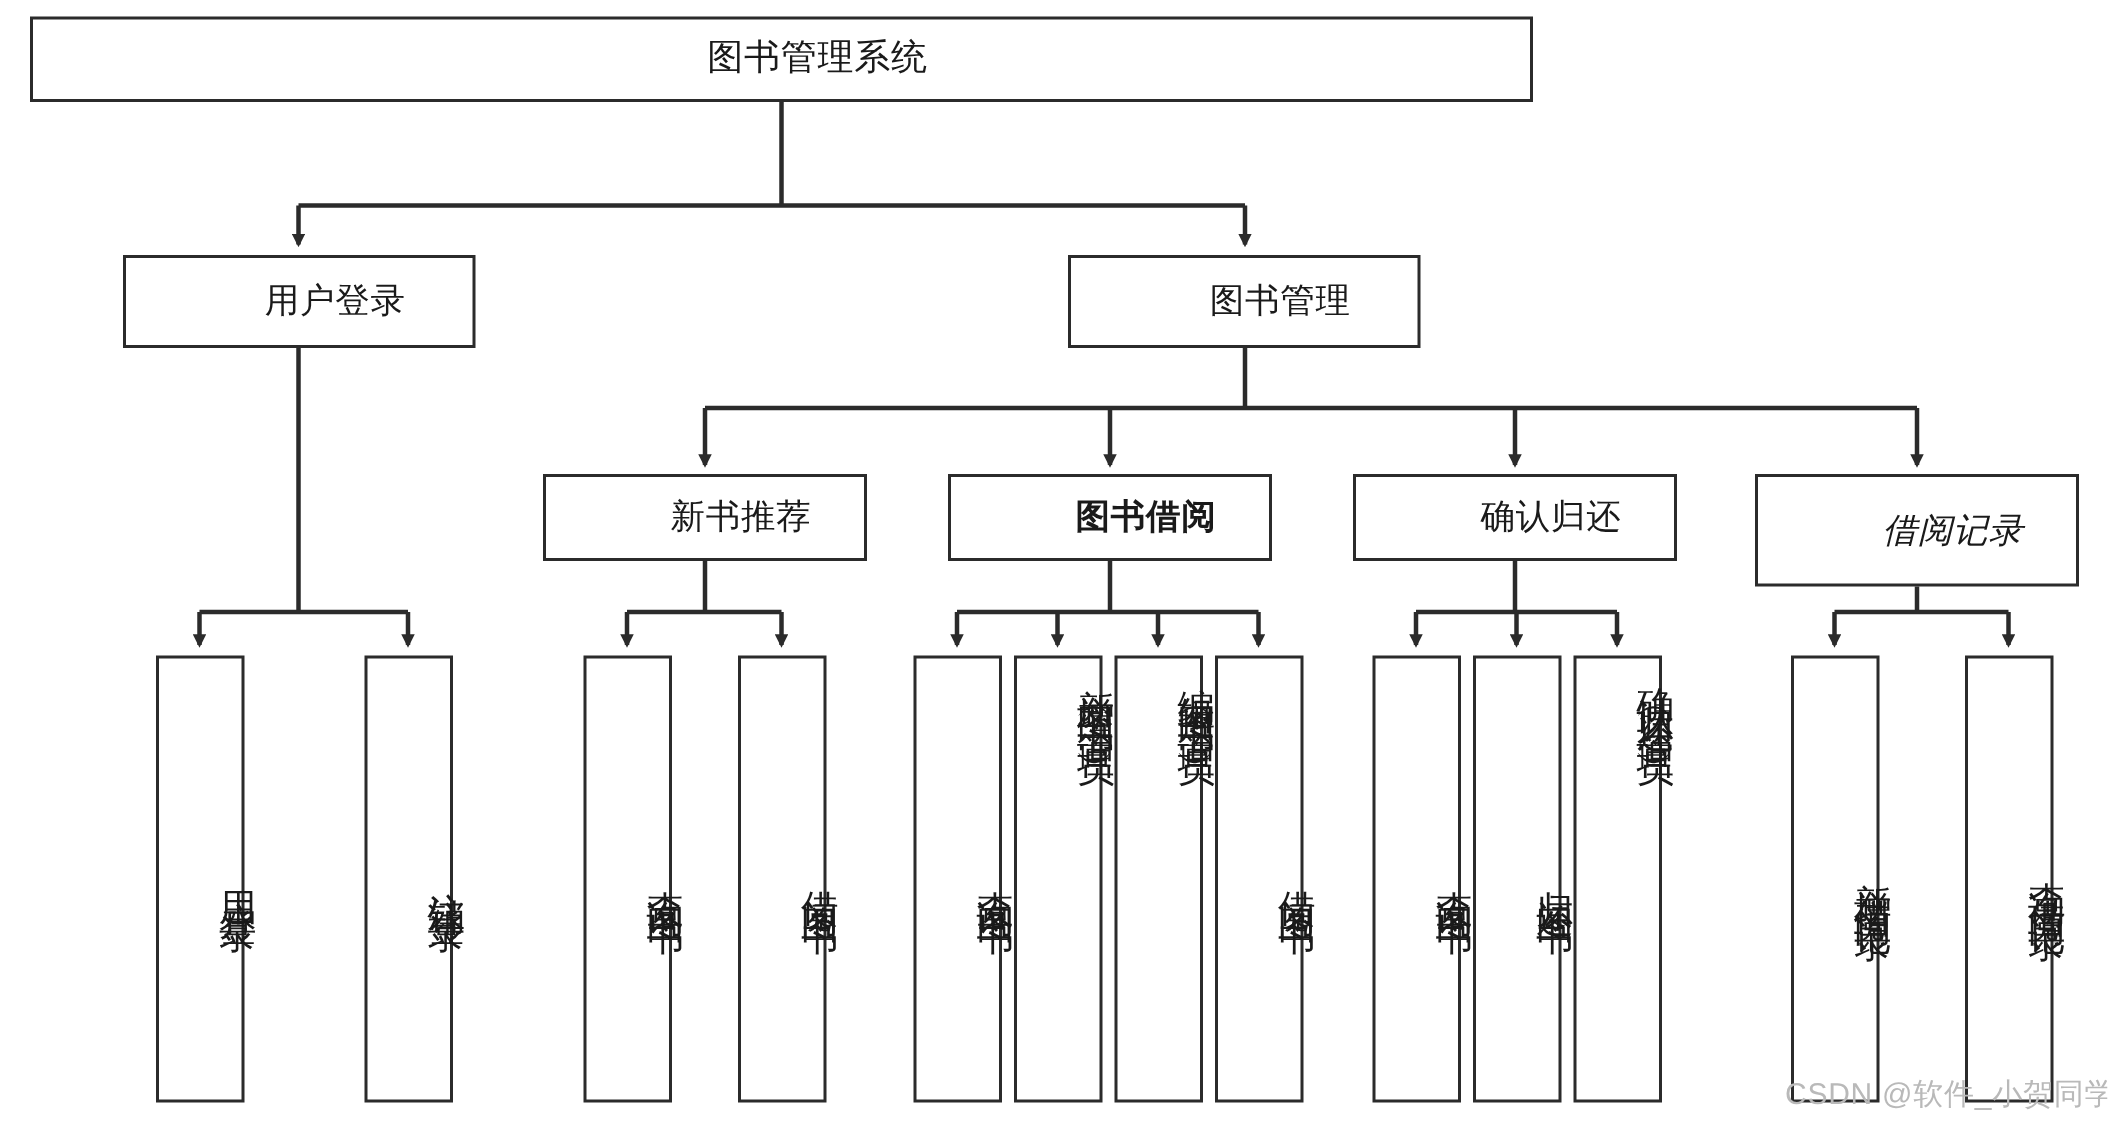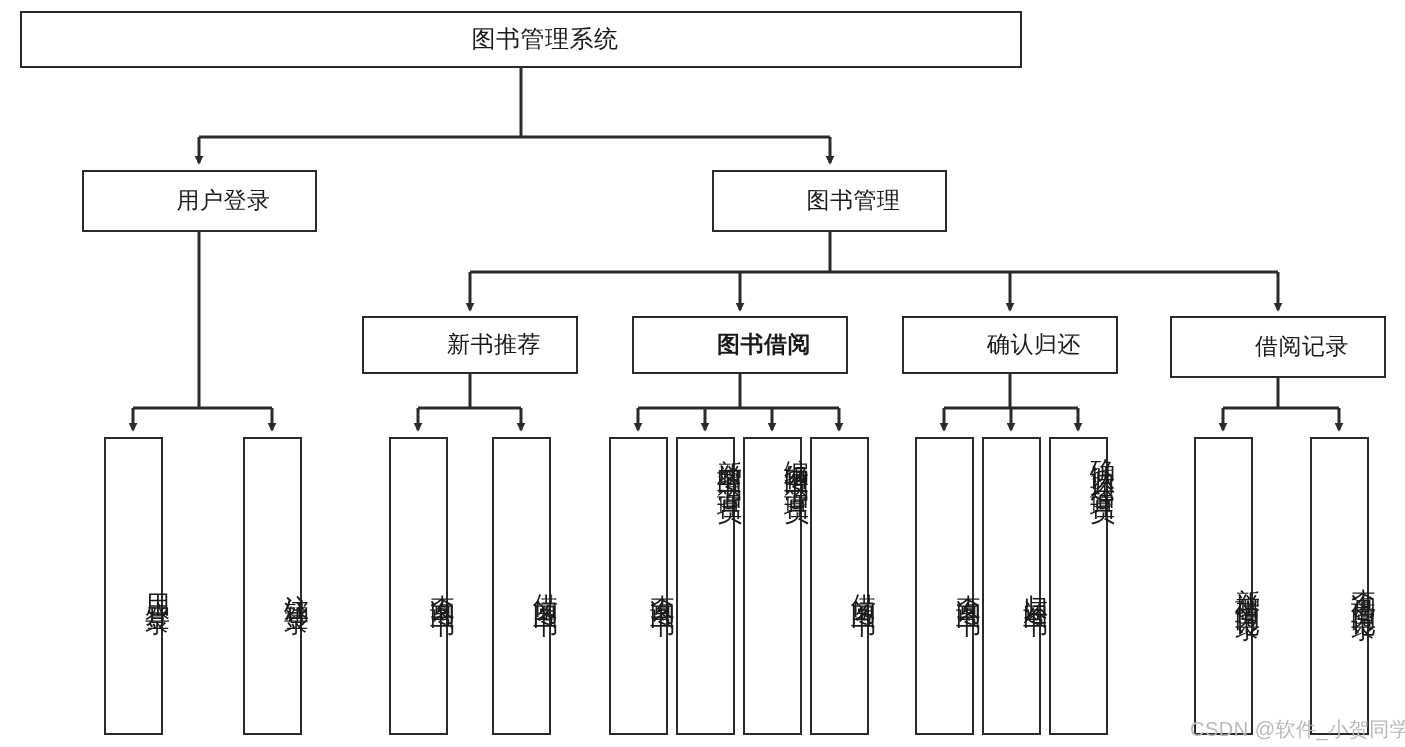--- a/index.html
+++ b/index.html
@@ -140,21 +140,21 @@
 
   <div class="node horiz" style="left:362px; top:316px; width:216px; height:58px;align-items:center;">
     <span class="lbl">新书推荐</span>
   </div>
   <div class="node horiz" style="left:632px; top:316px; width:216px; height:58px;font-weight:bold;">
     <span class="lbl">图书借阅</span>
   </div>
   <div class="node horiz" style="left:902px; top:316px; width:216px; height:58px;">
     <span class="lbl">确认归还</span>
   </div>
-  <div class="node horiz" style="left:1170px; top:316px; width:216px; height:62px;">
+  <div class="node horiz" style="left:1170px; top:316px; width:216px; height:75px;font-style:italic;">
     <span class="lbl">借阅记录</span>
   </div>
 
   <div class="node vert" style="left:104px; top:437px; width:59px; height:298px; align-items:center;">
     <span class="lbl">用户登录</span>
   </div>
   <div class="node vert" style="left:243px; top:437px; width:59px; height:298px; align-items:center;">
     <span class="lbl">注销登录</span>
   </div>
 

